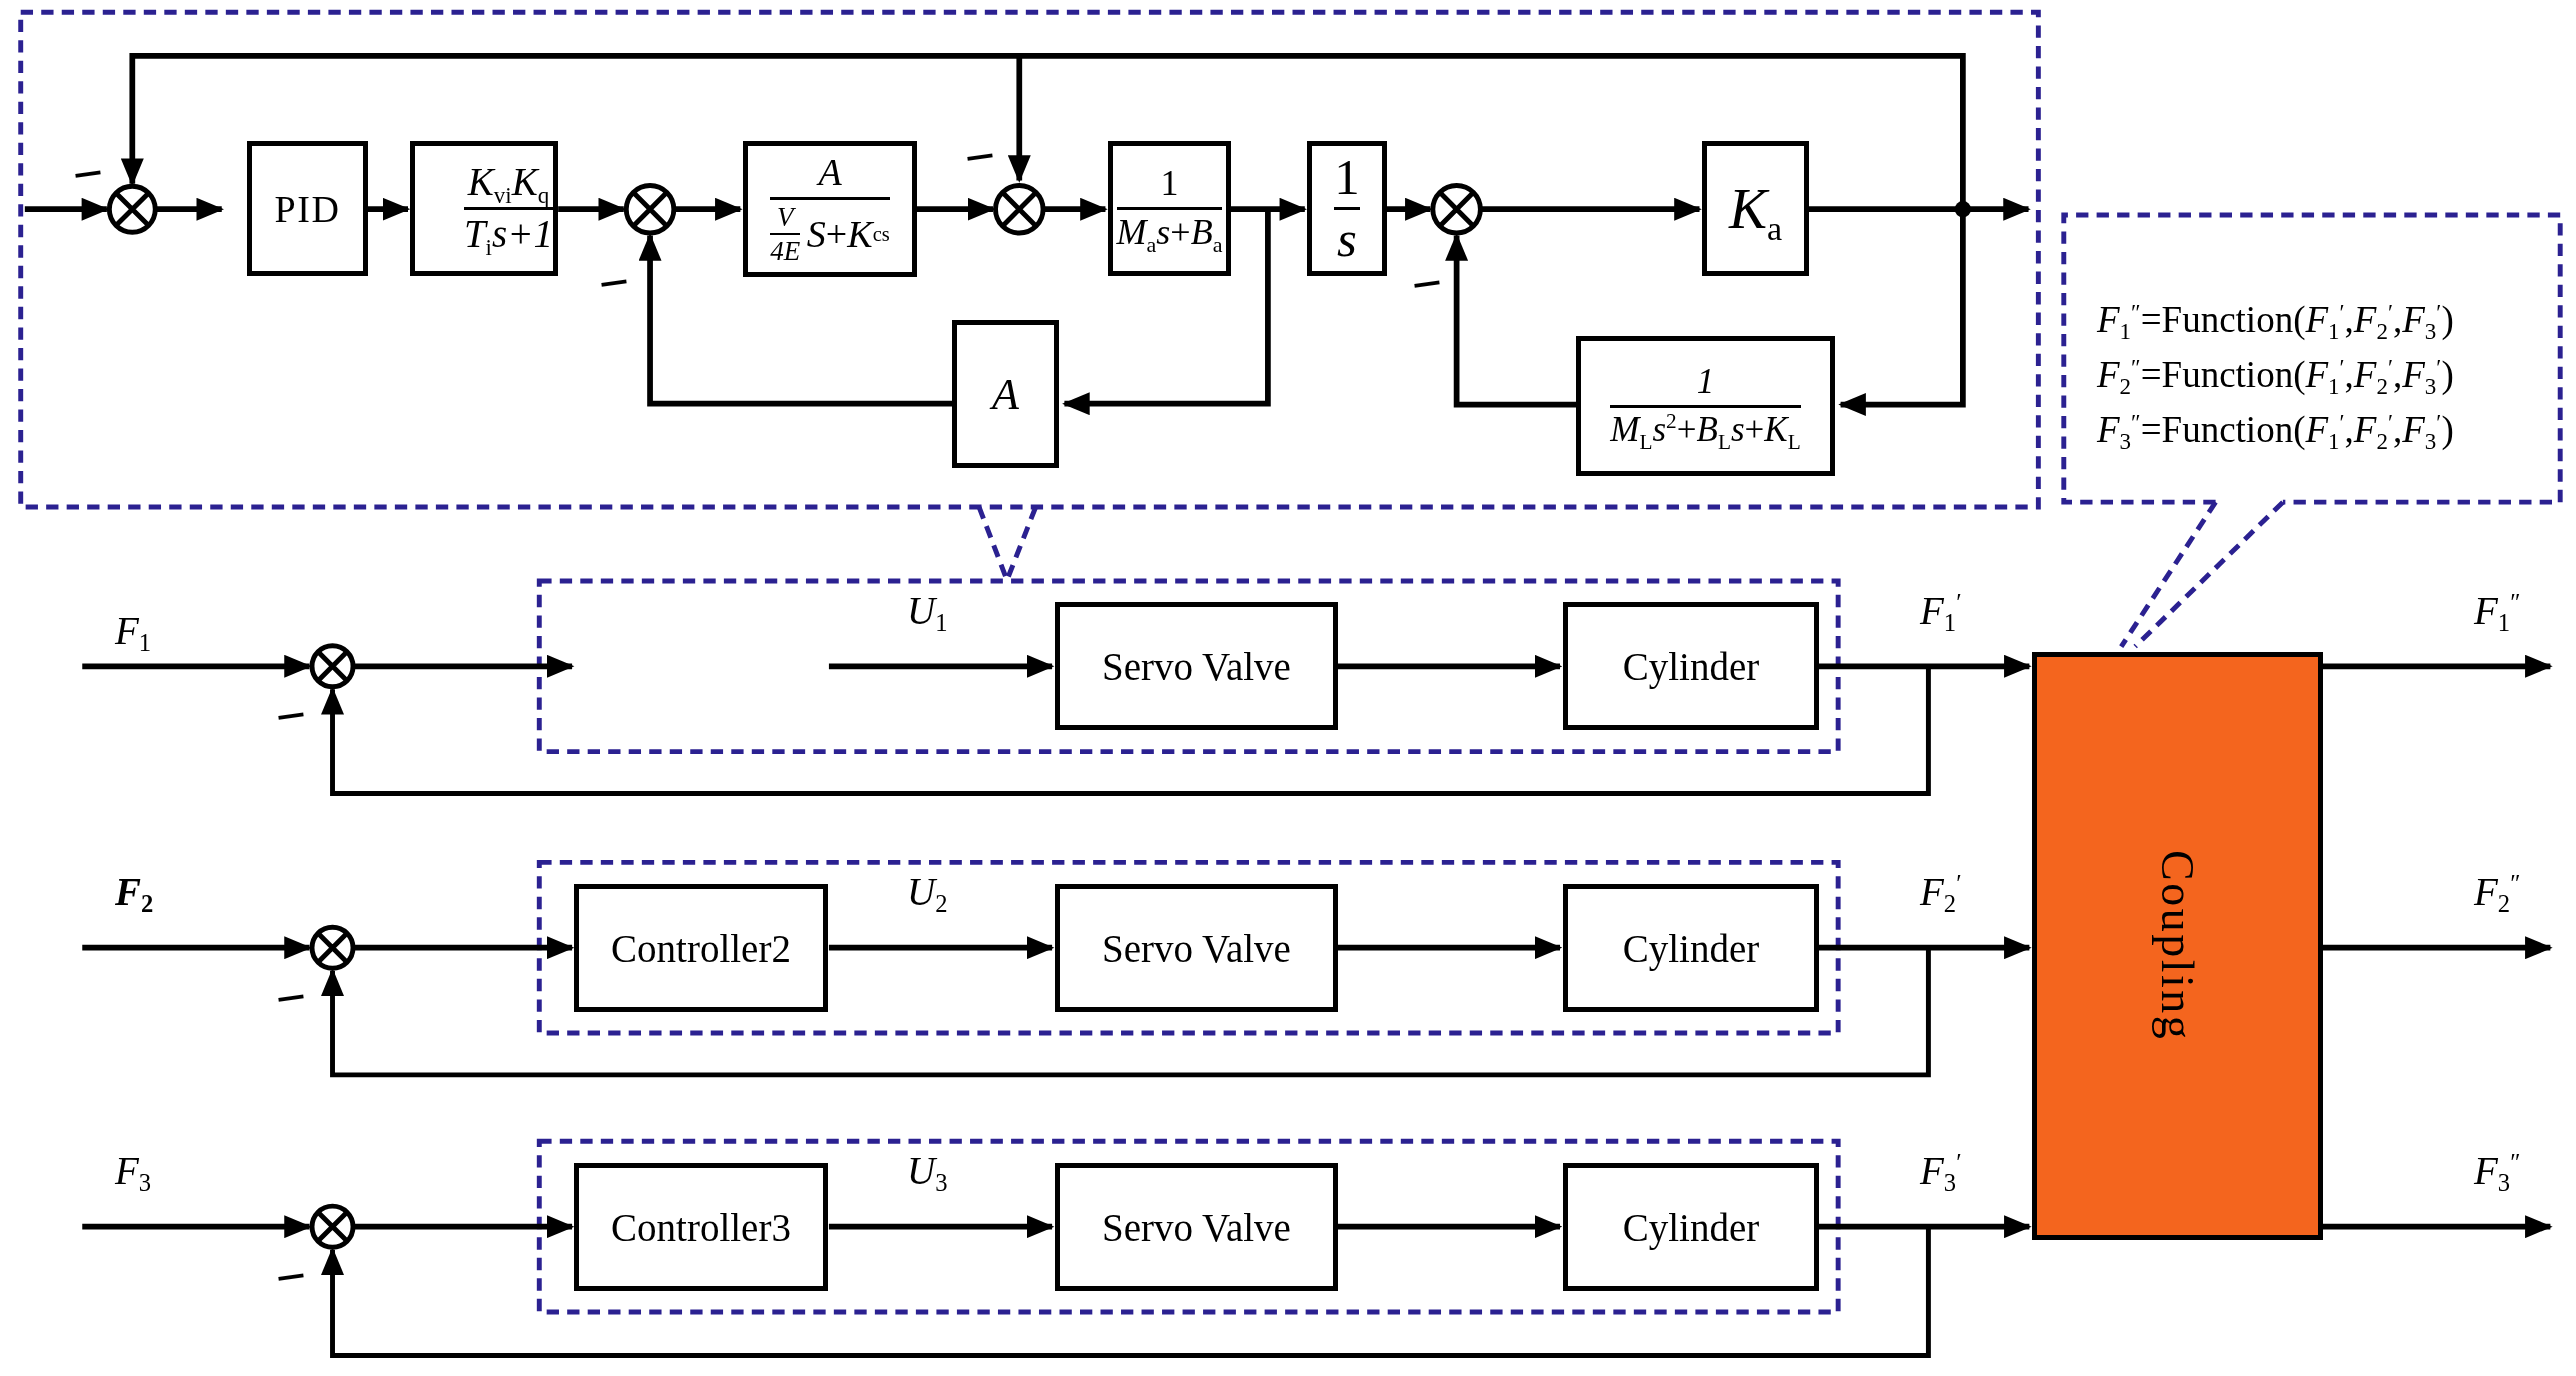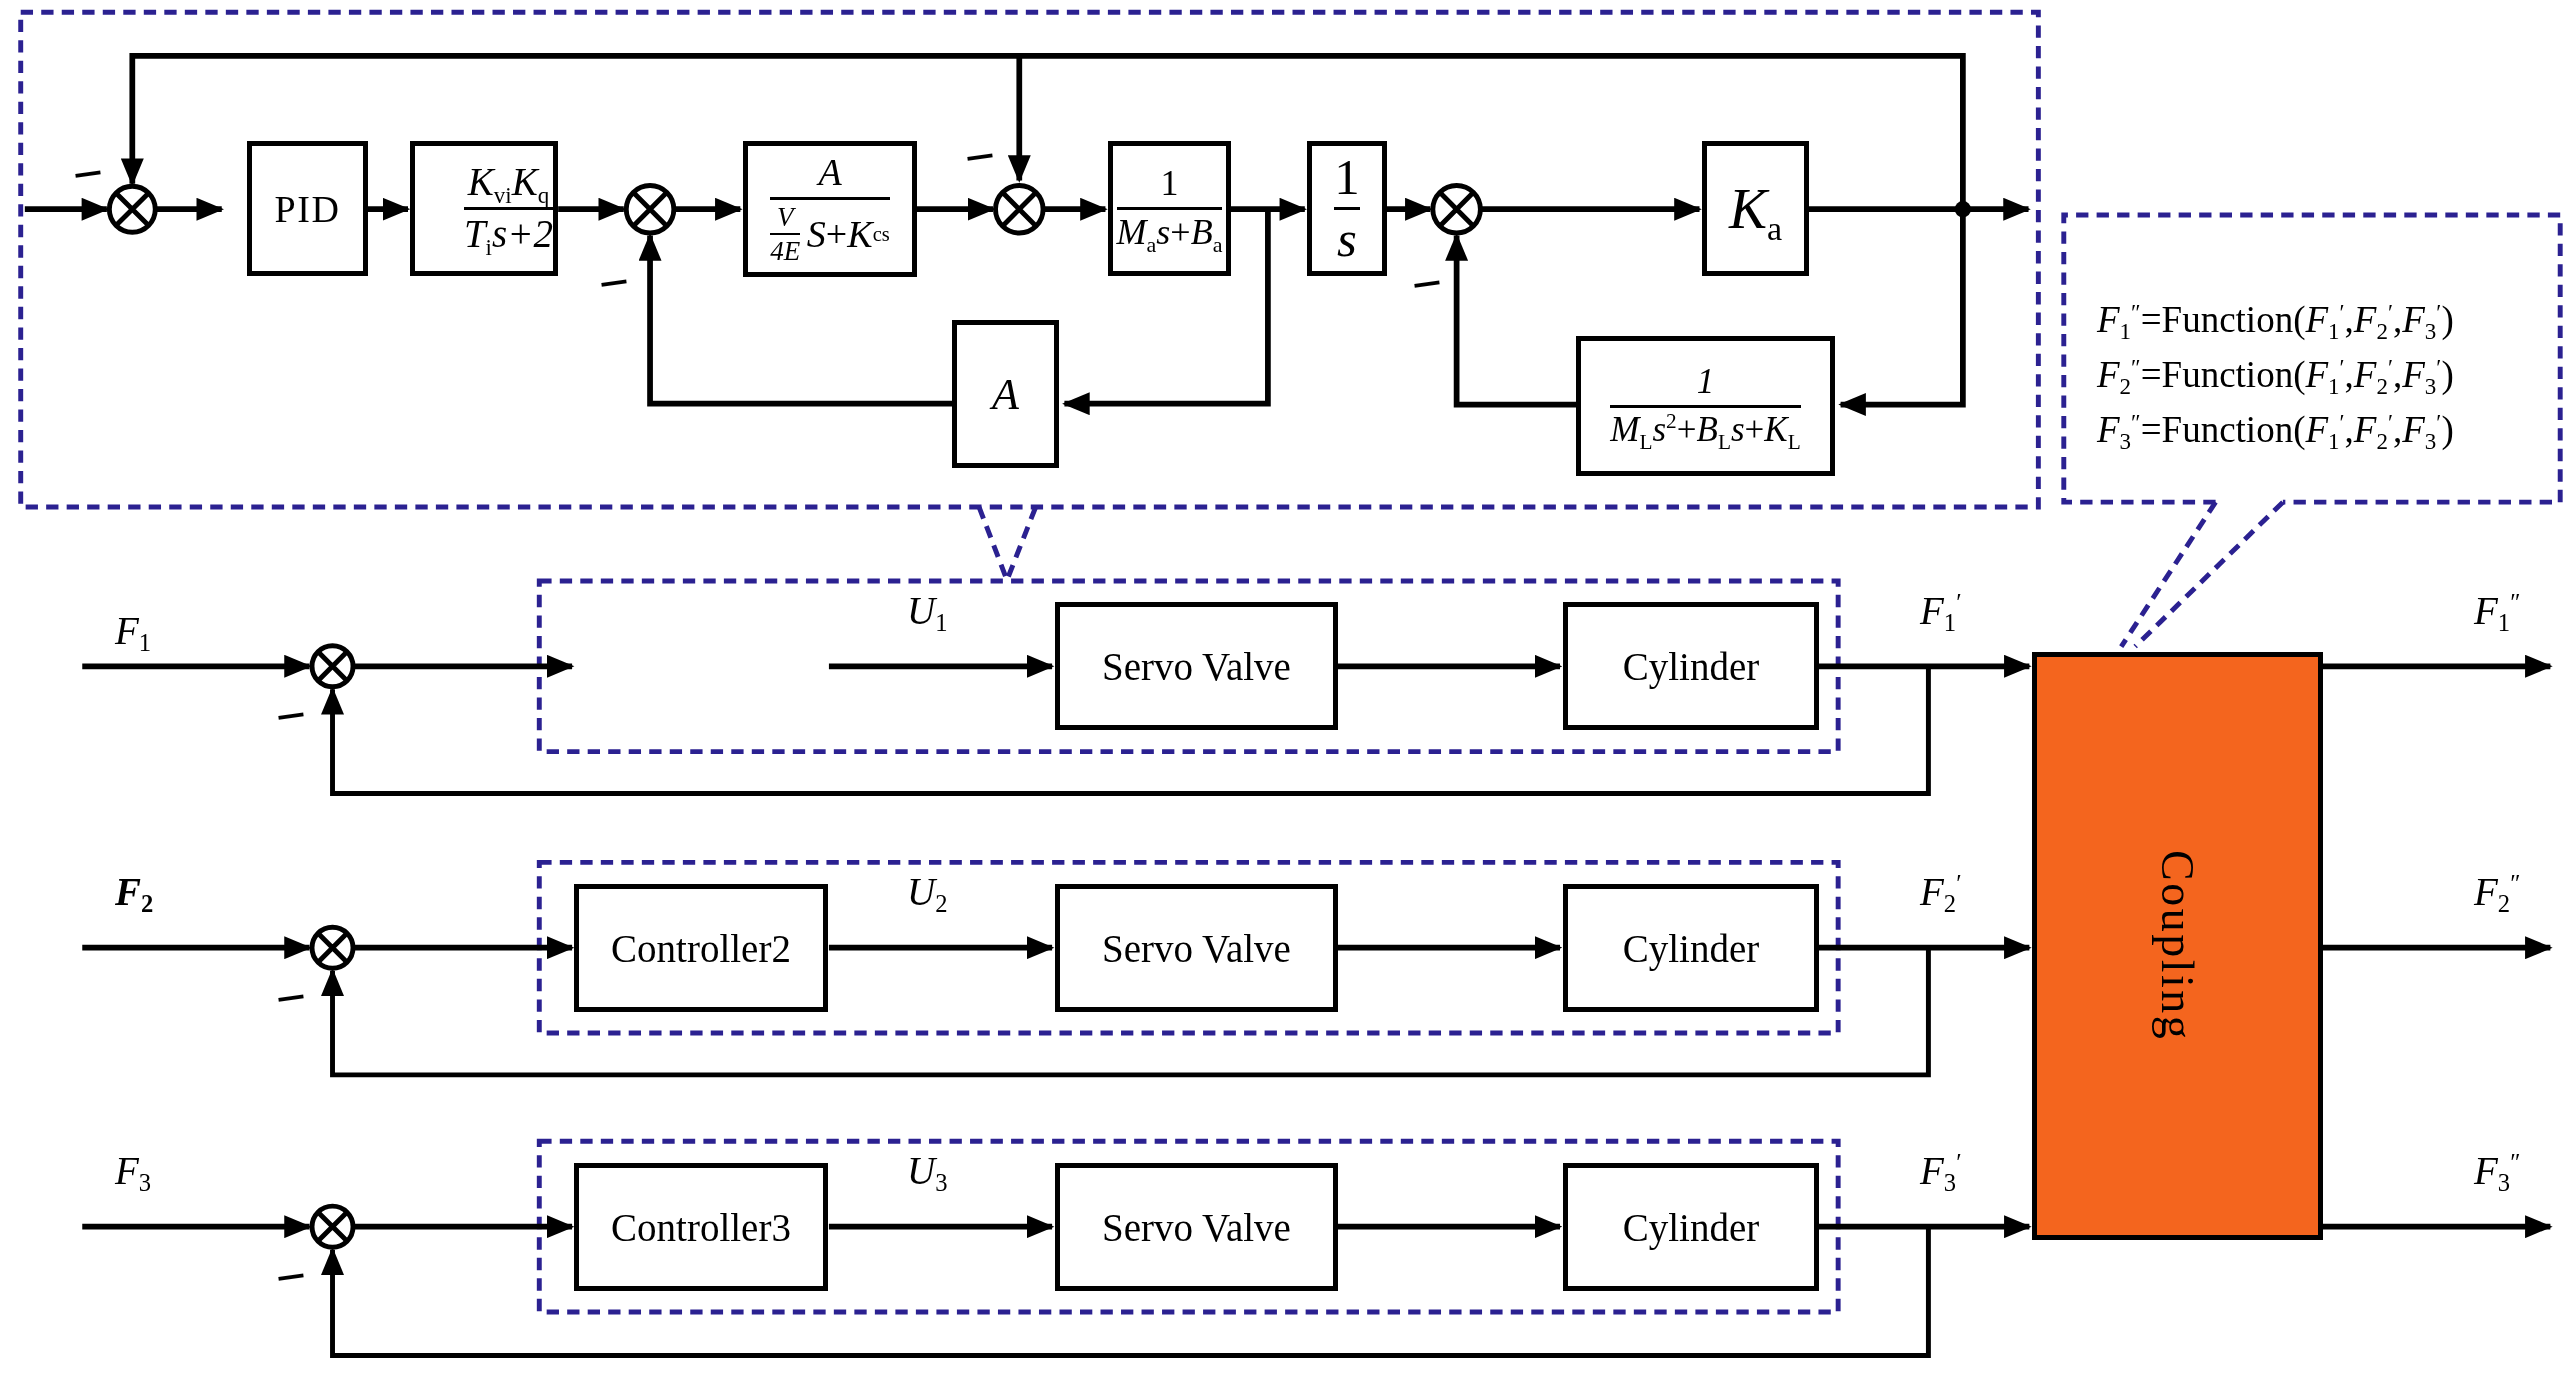--- a/index.html
+++ b/index.html
@@ -150,21 +150,21 @@
   </svg>
 
   <div class="block pidlabel" style="left:208px;top:141px;width:121px;height:135px;margin-left:39px;">
     <span>PID</span>
   </div>
 
   <div class="block" style="left:410px;top:141px;width:148px;height:135px;justify-content:flex-end;">
     <span class="frac f-kvi">
       <span class="num"><i>K</i><sub>vi</sub><i>K</i><sub>q</sub></span>
       <span class="bar"></span>
-      <span class="den"><i>T</i><sub>i</sub><i>s+2</i></span>
+      <span class="den"><i>T</i><sub>i</sub><i>s+1</i></span>
     </span>
   </div>
 
   <div class="block" style="left:743px;top:141px;width:174px;height:136px;">
     <span class="frac">
       <span class="f-av4e-num"><i>A</i></span>
       <span class="bar"></span>
       <span class="f-av4e-den">
         <span class="mfrac">
             <i>V</i>

